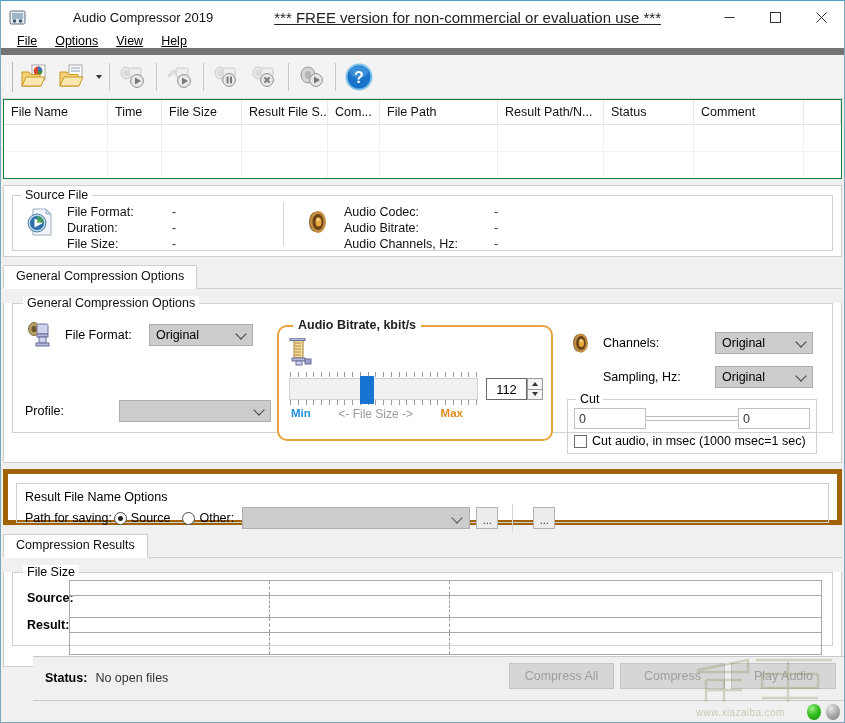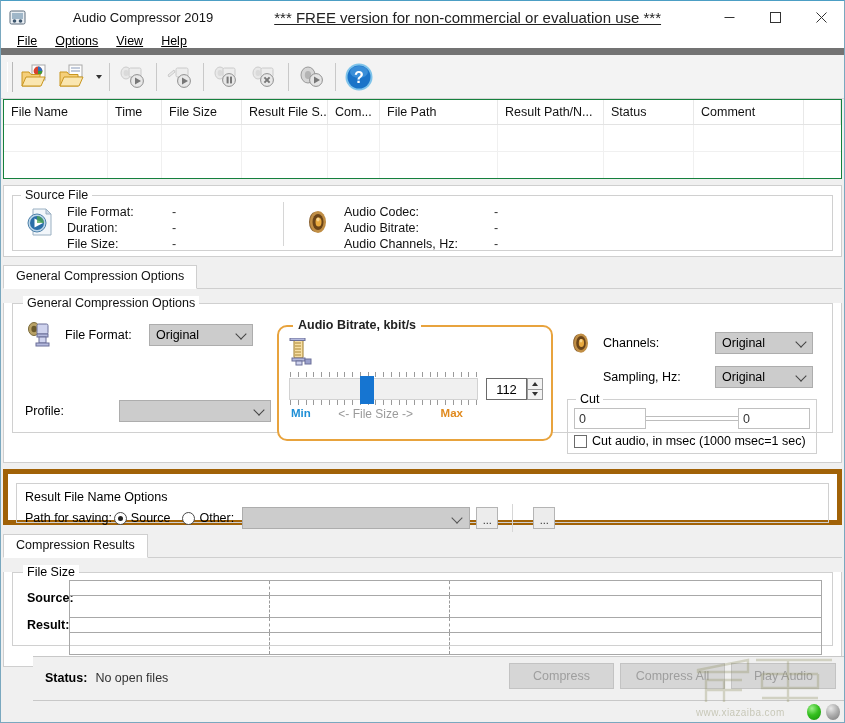--- a/index.html
+++ b/index.html
@@ -951,22 +951,22 @@
       </div>
     </div>
   </div>
 
   <div class="statusarea">
     <div class="status-row">
       <span class="status-label">Status:</span>
       <span class="status-text">No open files</span>
 
       <div class="action-buttons">
+        <div class="abtn">Compress All</div>
         <div class="abtn">Compress</div>
-        <div class="abtn">Compress All</div>
         <div class="abtn">Play Audio</div>
       </div>
     </div>
     <div class="bottom-strip">
       <div class="statusgrip">
         <span class="led green"></span>
         <span class="led grey"></span>
       </div>
     </div>
   </div>

